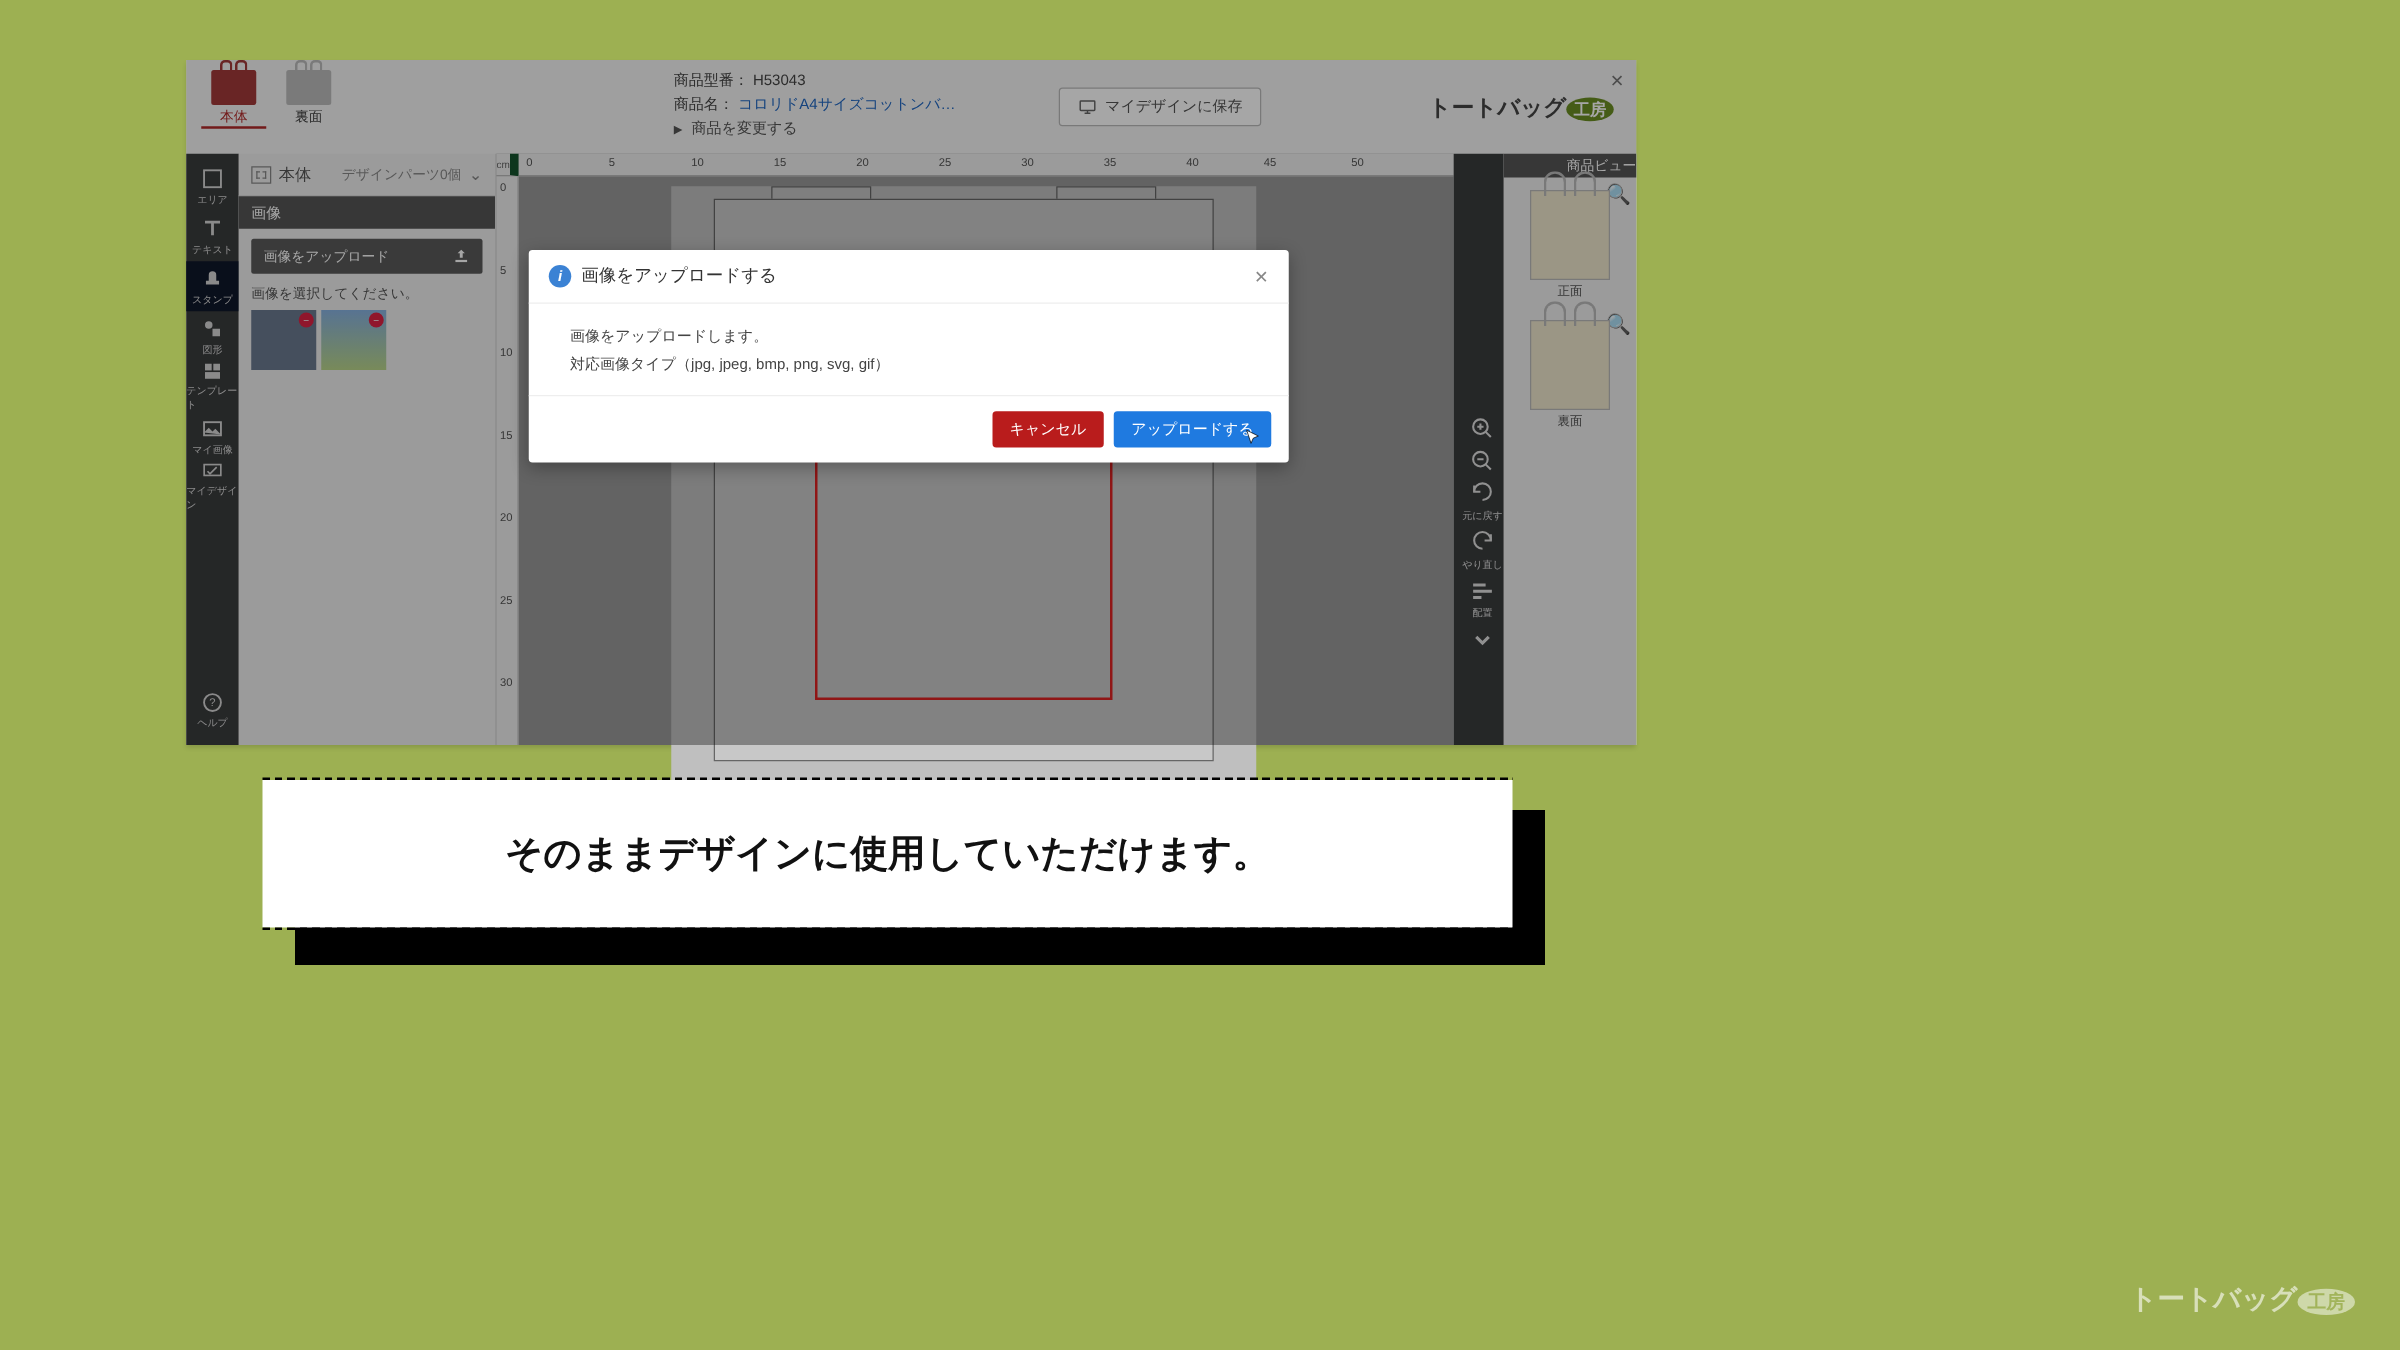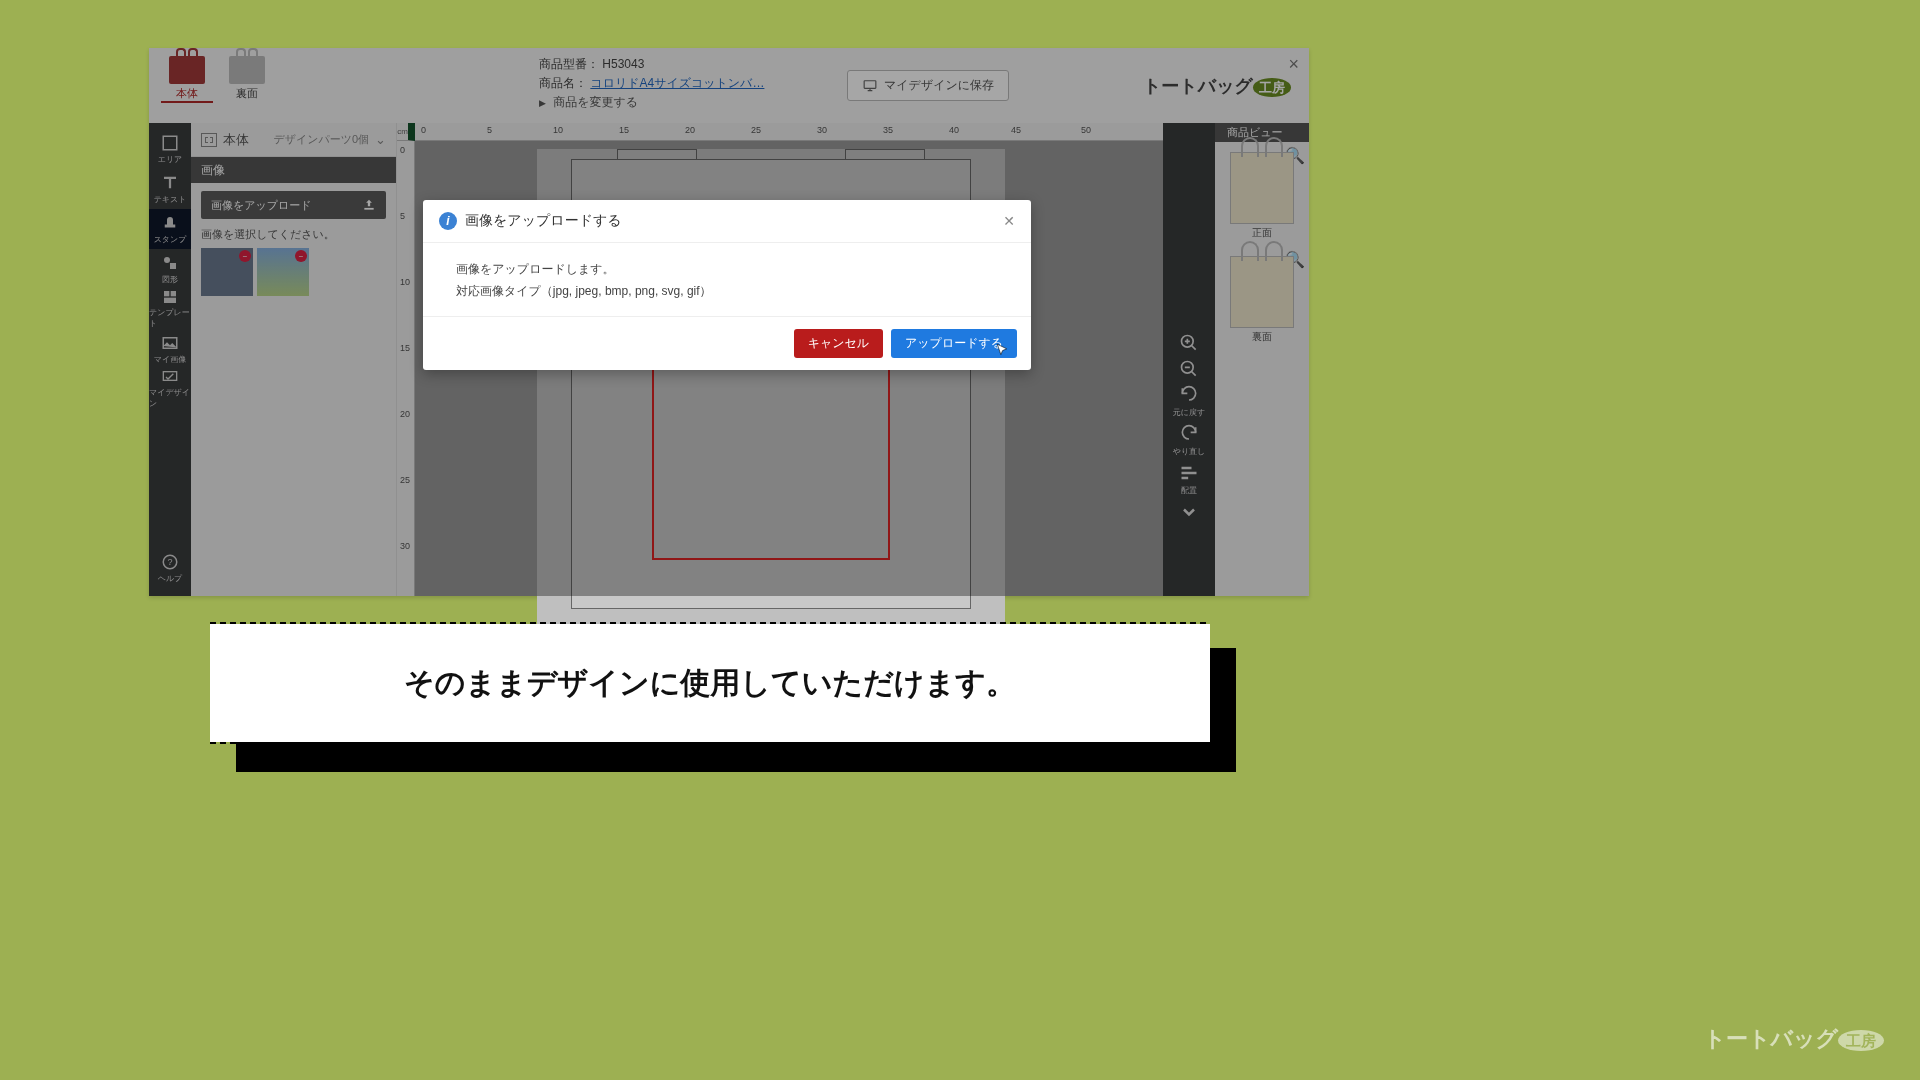--- a/index.html
+++ b/index.html
@@ -14,21 +14,21 @@
 .view-tab.active { border-bottom: 2px solid #b02828; color: #b02828; }
 .bag-ico { background: #a23a3a; border-radius: 2px; position: relative; }
 .bag-ico::before, .bag-ico::after { content:""; position:absolute; top:-8px; width:6px; height:10px; border:2px solid #a23a3a; border-bottom:none; border-radius: 4px 4px 0 0; }
 .bag-ico::before { left: 7px; }
 .bag-ico::after { right: 7px; }
 .view-tab.back .bag-ico { background: #bcbcbc; }
 .view-tab.back .bag-ico::before, .view-tab.back .bag-ico::after { border-color:#bcbcbc; }
 
 .product-info { position: absolute; left: 390px; top: 8px; font-size: 12px; color: #444; }
 .product-info .row { margin-bottom: 2px; }
-.product-info a { color: #2268c2; text-decoration: underline; }
+.product-info a { color: #2268c2; }
 .change-link { color: #555; cursor: pointer; }
 .change-link::before { content: "▶"; font-size: 9px; margin-right: 4px; }
 
 .save-btn { position: absolute; right: 300px; top: 22px; border: 1px solid #bbb; background: #fff; padding: 6px 14px; border-radius: 3px; font-size: 12px; color: #555; cursor: pointer; display: flex; align-items: center; gap: 6px; }
 .save-btn svg { width: 16px; height: 14px; }
 
 .brand { position: absolute; right: 18px; top: 26px; font-size: 18px; font-weight: 700; color: #444; }
 .brand .accent { background: #6b8e23; color: #fff; border-radius: 50%; padding: 2px 6px; font-size: 13px; }
 
 .close-x { position: absolute; right: 10px; top: 6px; font-size: 18px; color: #777; cursor: pointer; }
@@ -64,25 +64,25 @@
 
 .artboard { position: absolute; left: 140px; top: 26px; width: 468px; height: 480px; background: #bfbfbf; }
 .bag-shape { position: absolute; left: 34px; top: 10px; right: 34px; bottom: 20px; border: 1px solid #666; background: #c8c8c8; }
 .handle { position: absolute; top: 0; width: 80px; height: 48px; border: 1px solid #666; background: #c4c4c4; }
 .handle.l { left: 80px; }
 .handle.r { right: 80px; }
 .handle::after { content:"✕"; position:absolute; inset:0; display:flex; align-items:center; justify-content:center; color:#888; font-size:18px; }
 .print-area { position: absolute; left: 80px; top: 100px; right: 80px; height: 300px; border: 2px solid #d22; }
 
 .right-rail { position: absolute; right: 0; top: 75px; width: 146px; bottom: 0; display: flex; }
-.tool-col { width: 52px; background: #3a3c3d; display: flex; flex-direction: column; align-items: center; padding-top: 210px; color: #ddd; font-size: 8px; gap: 6px; }
+.tool-col { width: 40px; background: #3a3c3d; display: flex; flex-direction: column; align-items: flex-end; padding-top: 210px; color: #ddd; font-size: 8px; gap: 6px; }
 .tool-col .tbtn { width: 34px; display:flex; flex-direction:column; align-items:center; gap:2px; cursor:pointer; }
 .tool-col svg { width: 20px; height: 20px; fill: #ddd; }
 .view-col { flex:1; background: #efefef; }
-.view-col .hdr { background: #555; color: #fff; text-align: left; font-size: 11px; padding: 2px 12px; }
+.view-col .hdr { background: #555; color: #fff; text-align: right; font-size: 11px; padding: 2px 0; }
 .pv { padding: 6px; position: relative; }
 .pv .bag { width: 64px; height: 72px; background: #efe7cc; margin: 4px auto 2px; border: 1px solid #bbb; position: relative; }
 .pv .bag::before, .pv .bag::after { content:""; position:absolute; top:-16px; width:14px; height:18px; border:2px solid #bbb; border-bottom:none; border-radius:10px 10px 0 0; }
 .pv .bag::before { left: 10px; }
 .pv .bag::after { right: 10px; }
 .pv .lbl { text-align:center; font-size:10px; color:#555; }
 .pv .mag { position: absolute; right: 4px; top: 4px; color: #444; }
 
 .modal { position: absolute; left: 423px; top: 200px; width: 608px; background: #fff; border-radius: 3px; box-shadow: 0 4px 14px rgba(0,0,0,.3); z-index: 50; }
 .modal-head { display: flex; align-items: center; padding: 12px 16px; border-bottom: 1px solid #eee; font-size: 14px; color: #333; }

